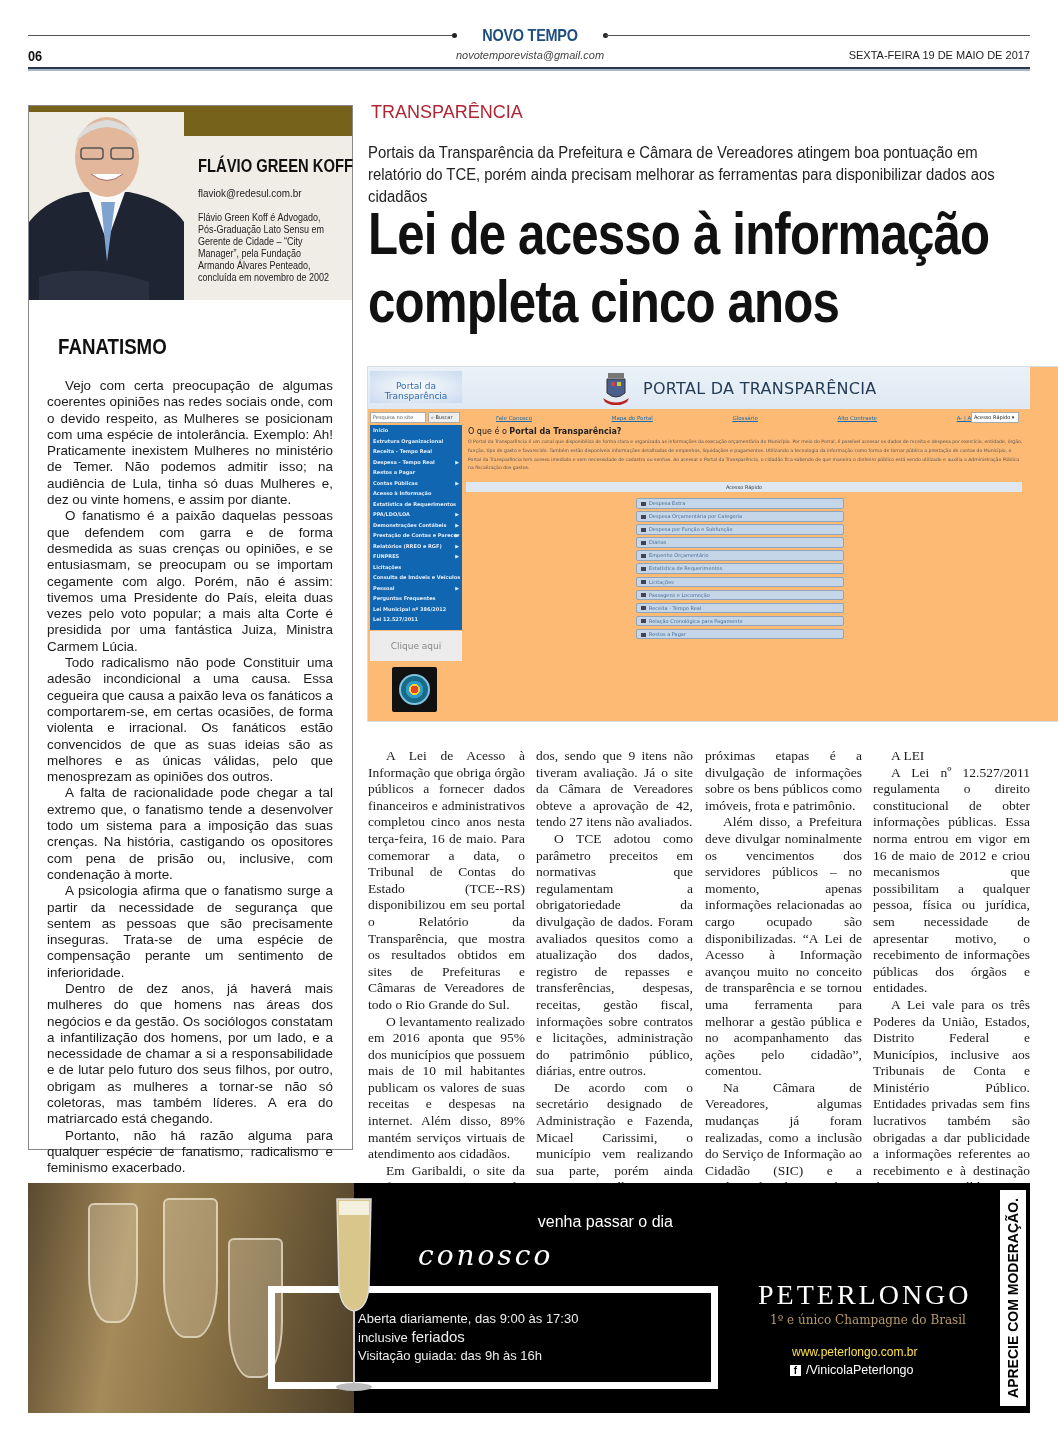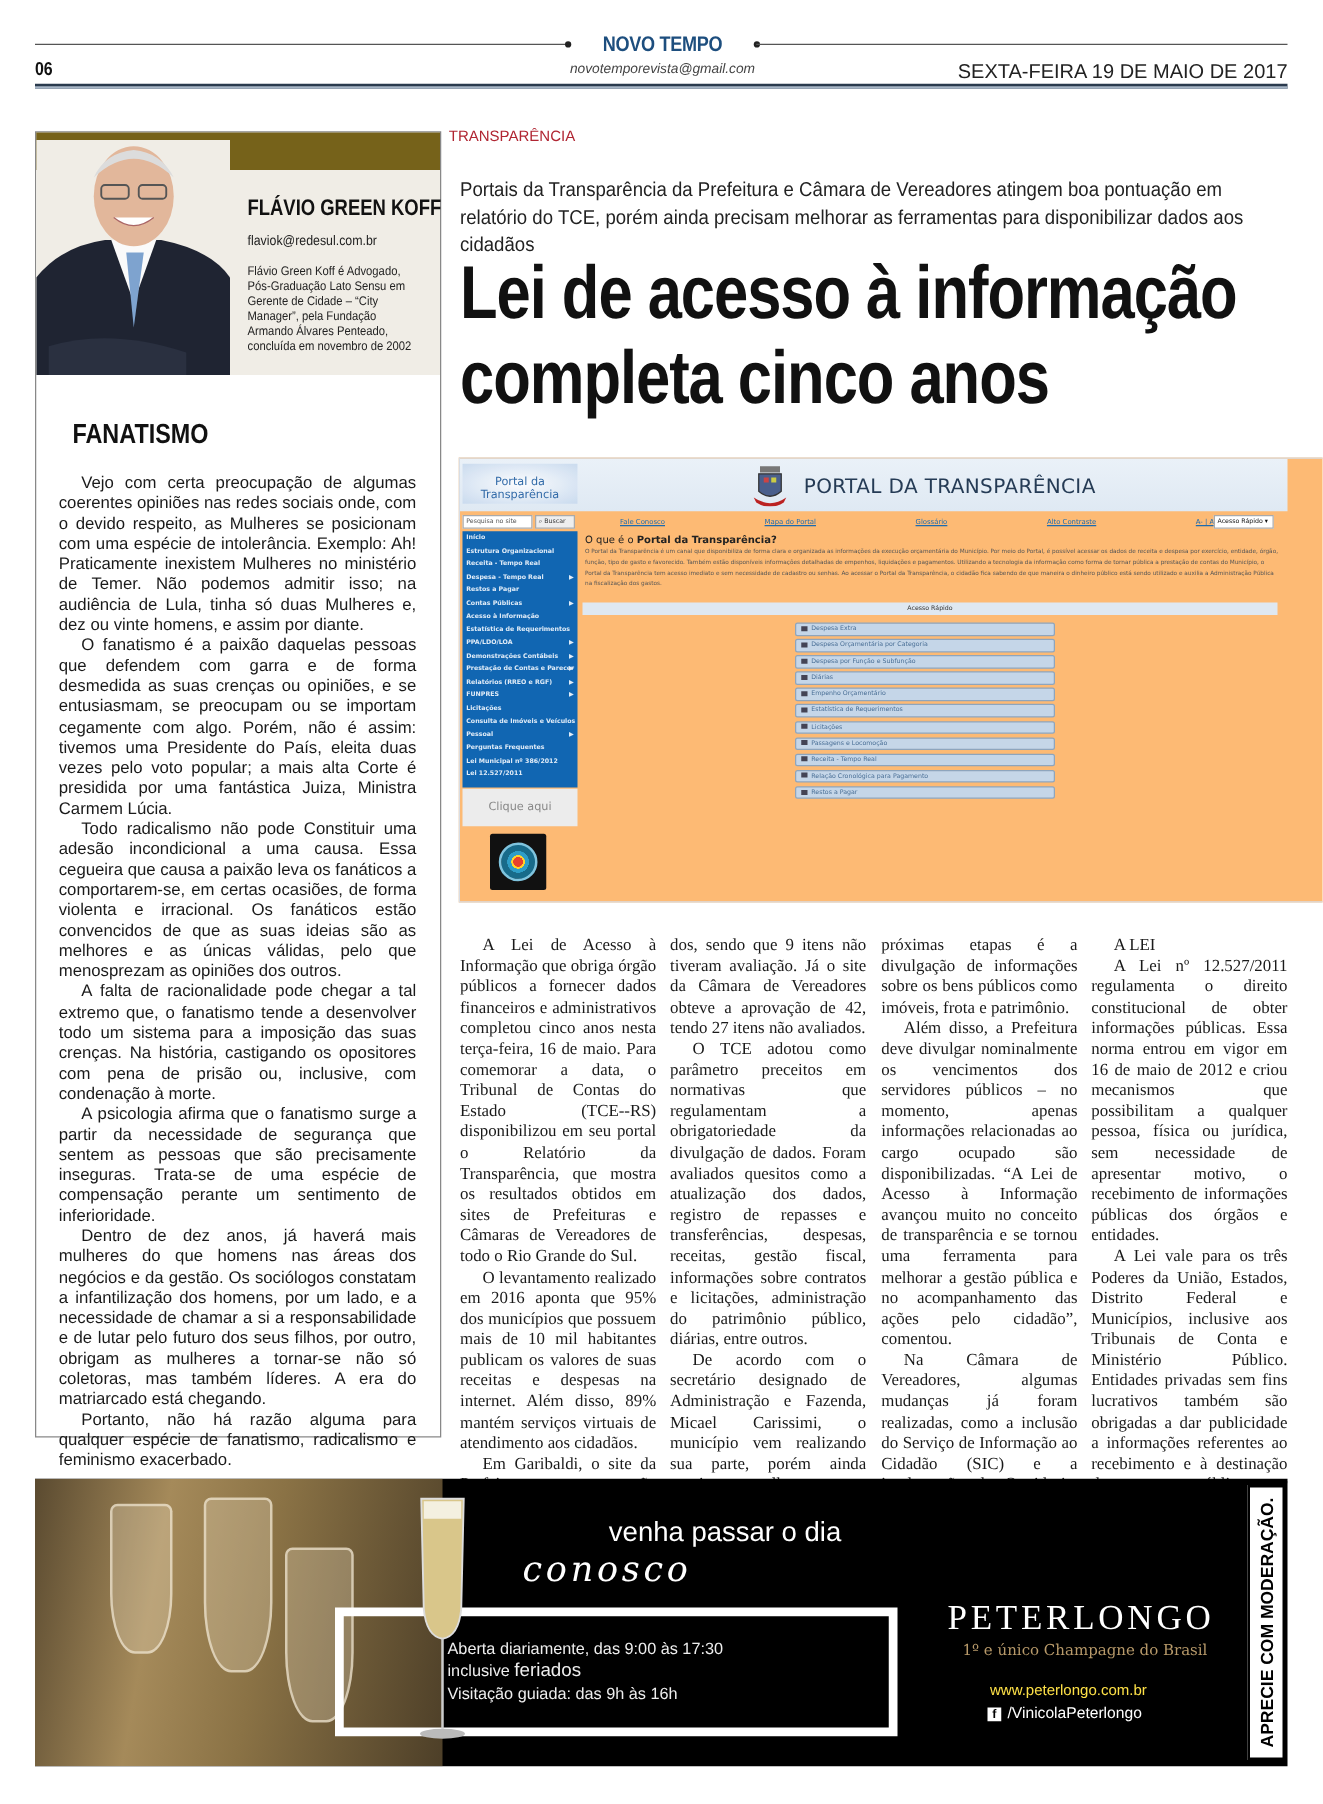--- a/index.html
+++ b/index.html
@@ -6,35 +6,35 @@
 html,body{width:1058px;height:1443px;background:#fff;overflow:hidden}
 body{position:relative;font-family:"Liberation Sans",sans-serif;color:#111}
 .abs{position:absolute}
 
 #hdr-line-l{left:28px;top:35px;width:425px;height:1px;background:#555}
 #hdr-line-r{left:605px;top:35px;width:425px;height:1px;background:#555}
 .dot{width:5px;height:5px;border-radius:50%;background:#222;top:33px}
 #masthead{left:470px;top:26px;width:120px;text-align:center;font-weight:bold;font-size:17px;color:#1d4e7e;letter-spacing:-0.3px;transform:scaleX(0.85)}
 #page-num{left:28px;top:47px;font-weight:bold;font-size:15px;transform:scaleX(0.85);transform-origin:left}
 #email{left:400px;top:49px;width:260px;text-align:center;font-style:italic;font-size:11px;color:#444}
-#date{right:28px;top:49px;font-size:16px;color:#222}
+#date{right:28px;top:49px;font-size:11px;color:#222}
 #hdr-rule{left:28px;top:67px;width:1002px;height:4px;background:#2a3a4d;border-bottom:2px solid #a8b6c6}
 
 #col-box{left:28px;top:105px;width:325px;height:1045px;border:1.5px solid #888}
 #col-band{left:29px;top:106px;width:323px;height:30px;background:#76621a}
 #col-bio{left:29px;top:136px;width:323px;height:164px;background:#f0ede6}
 #photo{left:29px;top:112px;width:155px;height:188px}
 #author{left:198px;top:156px;font-weight:bold;font-size:18px;transform:scaleX(0.82);transform-origin:left;white-space:nowrap}
 #author-email{left:198px;top:187px;font-size:11px;color:#222;transform:scaleX(0.9);transform-origin:left}
 #bio{left:198px;top:212px;width:150px;font-size:10px;line-height:12px;color:#222;transform:scaleX(0.9);transform-origin:left}
 #col-title{left:58px;top:334px;font-weight:bold;font-size:22px;transform:scaleX(0.85);transform-origin:left}
 #col-body{left:47px;top:378px;width:286px;font-size:13.4px;line-height:16.3px;text-align:justify;hyphens:auto;color:#1a1a1a}
 #col-body p{text-indent:18px}
 
-#kicker{left:359px;top:102px;font-size:12px;color:#b02532;letter-spacing:0}
+#kicker{left:371px;top:102px;font-size:18px;color:#b02532;letter-spacing:0}
 #subhead{left:368px;top:142px;width:660px;font-size:16px;line-height:22px;color:#222;transform:scaleX(0.93);transform-origin:left;width:712px}
 #headline{left:368px;top:200px;font-size:60px;font-weight:bold;line-height:68px;letter-spacing:-1px;transform:scaleX(0.82);transform-origin:left;white-space:nowrap}
 
 #portal{left:367px;top:366px;width:696px;height:356px;background:#fdba74;border:1px solid #d8dde4;overflow:hidden;font-family:"DejaVu Sans",sans-serif}
 #p-top{position:absolute;left:0;top:0;width:662px;height:42px;background:linear-gradient(#eaf1f8,#dfe9f3)}
 #p-logo{position:absolute;left:2px;top:4px;width:92px;height:32px;font-size:9px;color:#1f5da0;text-align:center;padding-top:10px;background:radial-gradient(#ffffff,#c7d9ee);opacity:.9}
 #p-crest{position:absolute;left:234px;top:4px;width:28px;height:34px}
 #p-title{position:absolute;left:275px;top:12px;font-size:16px;color:#253b55;letter-spacing:0.3px}
 #p-search{position:absolute;left:2px;top:45px;width:56px;height:11px;border:1px solid #aaa;font-size:5px;color:#555;padding:1px 2px;background:#fff}
 #p-search-btn{position:absolute;left:60px;top:45px;width:32px;height:11px;border:1px solid #aaa;font-size:5px;color:#333;padding:1px 2px;background:#eee}
@@ -58,21 +58,21 @@
 .artcol{top:748px;width:157px;font-family:"Liberation Serif",serif;font-size:13.5px;line-height:16.6px;text-align:justify;color:#1a1a1a}
 .artcol p{text-indent:18px}
 .artcol p.noind{text-indent:0}
 #a1{left:368px}#a2{left:536px}#a3{left:705px}#a4{left:873px}
 
 #ad{left:28px;top:1183px;width:1002px;height:230px;background:#000;overflow:hidden}
 #ad-photo{position:absolute;left:0;top:0;width:326px;height:230px;background:linear-gradient(100deg,#5a4a30 0%,#a58a5a 30%,#8a7245 55%,#4d3f28 100%)}
 .glass{position:absolute;border:2px solid rgba(240,230,210,.7);border-radius:6px 6px 40% 40%;background:rgba(255,245,220,.25)}
 #ad-flute{position:absolute;left:305px;top:14px;width:42px;height:200px}
 #ad-frame{position:absolute;left:240px;top:103px;width:450px;height:103px;border:7px solid #fff}
-#ad-l1{position:absolute;left:390px;top:30px;width:255px;text-align:right;color:#fff;font-size:22px;font-weight:300}
+#ad-l1{position:absolute;left:390px;top:30px;width:255px;text-align:right;color:#fff;font-size:16px;font-weight:300}
 #ad-l2{position:absolute;left:390px;top:56px;width:255px;color:#fff;font-size:28px;font-style:italic;font-family:"DejaVu Serif",serif;letter-spacing:3px}
 #ad-hours{position:absolute;left:330px;top:127px;width:316px;color:#eee;font-size:13px;line-height:18px}
 #ad-hours .big{font-size:15px}
 #ad-brand{position:absolute;left:730px;top:96px;font-family:"Liberation Serif",serif;color:#fff;font-size:28px;letter-spacing:3px}
 #ad-tag{position:absolute;left:742px;top:130px;font-family:"DejaVu Serif",serif;color:#b89a6a;font-size:12px}
 #ad-url{position:absolute;left:764px;top:162px;color:#fde047;font-size:12px}
 #ad-fb{position:absolute;left:762px;top:180px;color:#fff;font-size:12.5px}
 #ad-fb .fbi{display:inline-block;width:11px;height:11px;background:#fff;color:#000;font-size:10px;font-weight:bold;text-align:center;line-height:11px;margin-right:5px}
 #ad-warn{position:absolute;left:970px;top:5px;width:30px;height:220px;background:#fff;border:2px solid #000}
 #ad-warn span{position:absolute;left:50%;top:50%;transform:translate(-50%,-50%) rotate(-90deg);white-space:nowrap;font-weight:bold;font-size:14px;color:#000}

